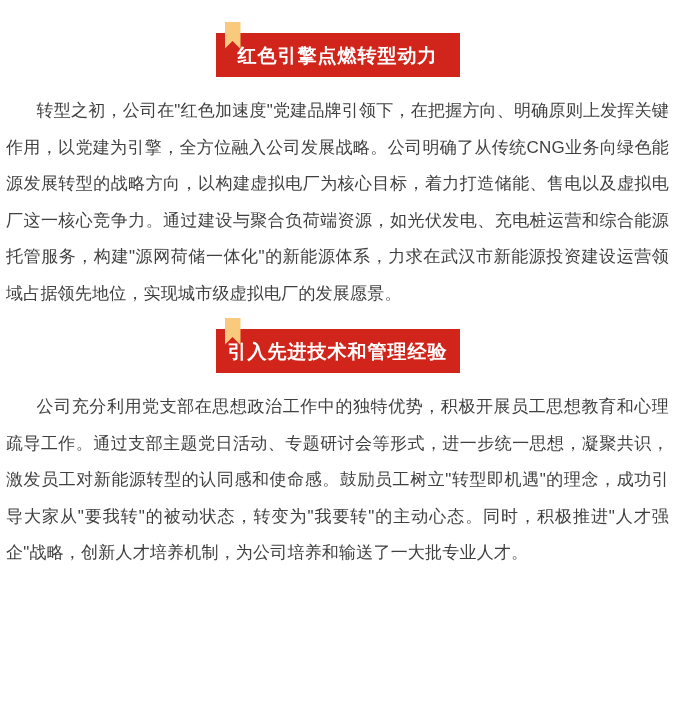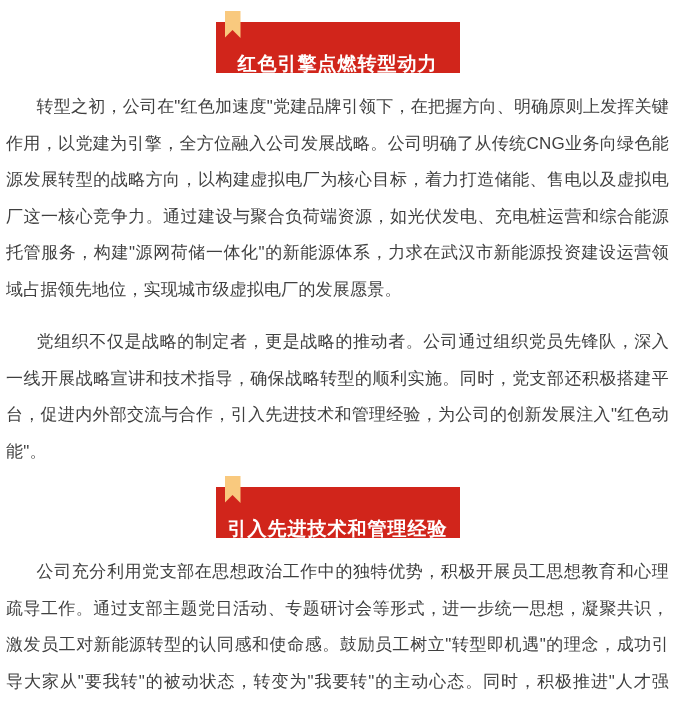--- a/index.html
+++ b/index.html
@@ -11,25 +11,25 @@
     width: 675px;
     min-height: 701px;
     background: var(--background, #ffffff);
     padding: 22px 0 6px;
     box-sizing: border-box;
     font-family: "Liberation Sans", "DejaVu Sans", sans-serif;
   }
   .banner {
     position: relative;
     width: 244px;
-    height: 51px;
-    margin: 0 auto;
+    height: 44px;
+    margin: 11px auto;
     background: var(--accent_red, #d1251b);
     display: flex;
-    align-items: flex-end;
+    align-items: center;
     justify-content: center;
   }
   .section-2 .banner {
     margin-top: 17px;
   }
   .ribbon {
     position: absolute;
     left: 9px;
     top: -11px;
     width: 16px;
@@ -61,21 +61,20 @@
 <body>
 
 <div class="page">
 
   <section class="section-1">
     <div class="banner">
       <span class="ribbon"></span>
       <h2 class="banner-title">红色引擎点燃转型动力</h2>
     </div>
     <p class="body-para">转型之初，公司在"红色加速度"党建品牌引领下，在把握方向、明确原则上发挥关键作用，以党建为引擎，全方位融入公司发展战略。公司明确了从传统CNG业务向绿色能源发展转型的战略方向，以构建虚拟电厂为核心目标，着力打造储能、售电以及虚拟电厂这一核心竞争力。通过建设与聚合负荷端资源，如光伏发电、充电桩运营和综合能源托管服务，构建"源网荷储一体化"的新能源体系，力求在武汉市新能源投资建设运营领域占据领先地位，实现城市级虚拟电厂的发展愿景。</p>
-    <p class="body-para">党组织不仅是战略的制定者，更是战略的推动者。公司通过组织党员先锋队，深入一线开展战略宣讲和技术指导，确保战略转型的顺利实施。同时，党支部还积极搭建平台，促进内外部交流与合作，引入先进技术和管理经验，为公司的创新发展注入"红色动能"。</p>
   </section>
 
   <section class="section-2">
     <div class="banner">
       <span class="ribbon"></span>
       <h2 class="banner-title">引入先进技术和管理经验</h2>
     </div>
     <p class="body-para">公司充分利用党支部在思想政治工作中的独特优势，积极开展员工思想教育和心理疏导工作。通过支部主题党日活动、专题研讨会等形式，进一步统一思想，凝聚共识，激发员工对新能源转型的认同感和使命感。鼓励员工树立"转型即机遇"的理念，成功引导大家从"要我转"的被动状态，转变为"我要转"的主动心态。同时，积极推进"人才强企"战略，创新人才培养机制，为公司培养和输送了一大批专业人才。</p>
   </section>
 

